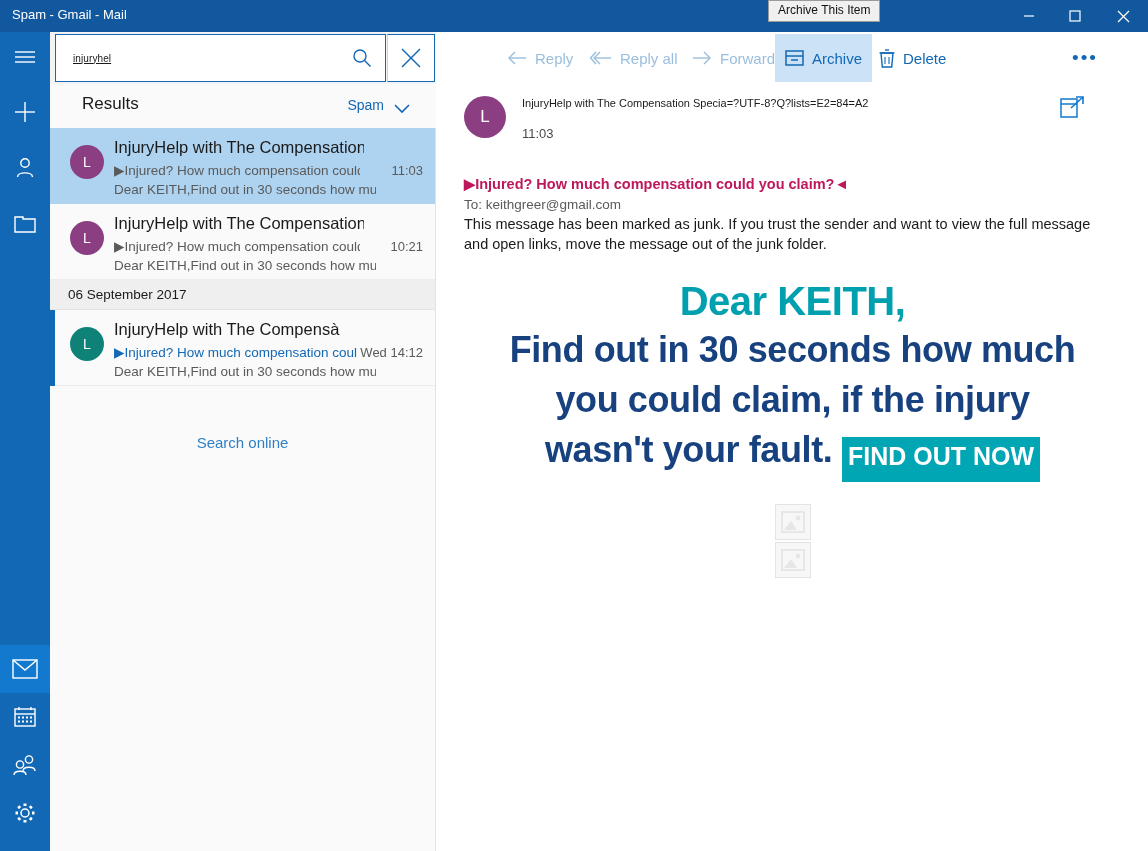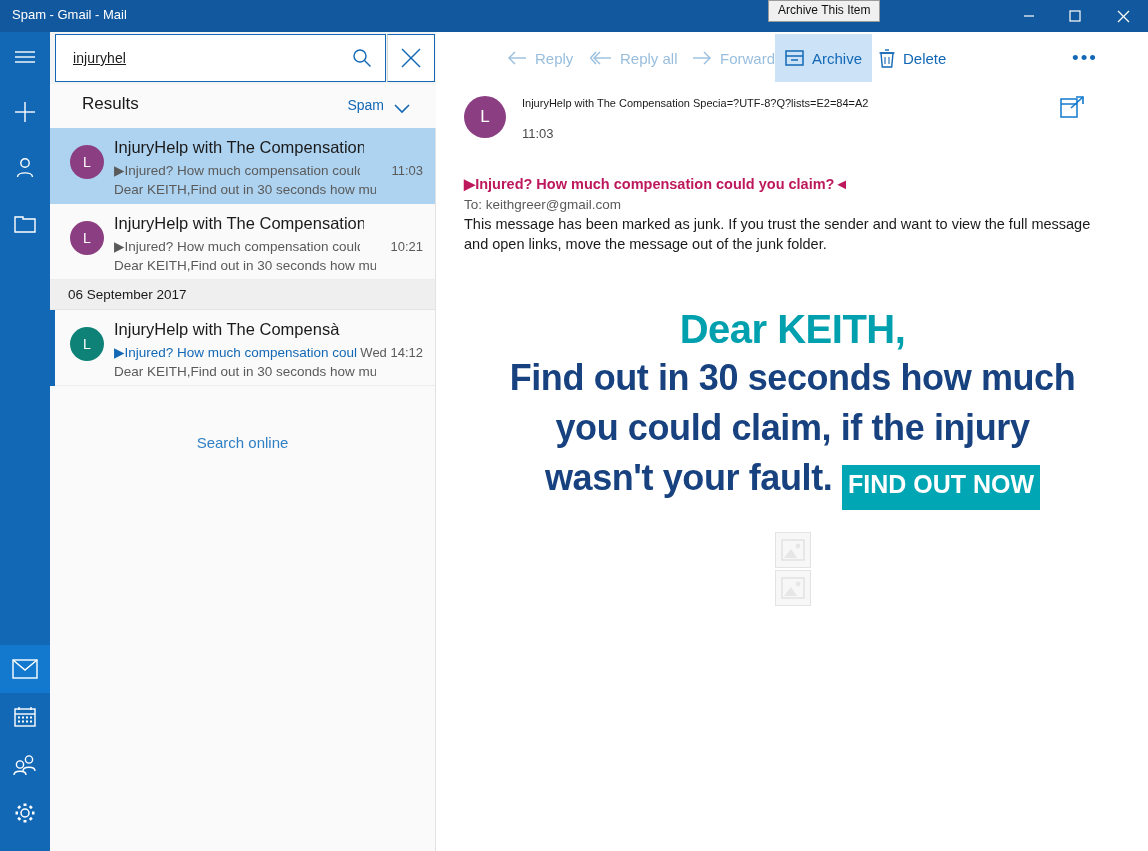--- a/index.html
+++ b/index.html
@@ -52,21 +52,21 @@
   
   .searchrow {
     position:absolute; left:50px; top:32px; width:386px; height:52px;
     background:#f4f4f4;
   }
   .searchbox {
     position:absolute; left:5px; top:2px; width:331px; height:48px;
     background:#fff; border:1px solid #1368B5; display:flex; align-items:center;
   }
   .searchbox .val {
-    flex:1; padding-left:17px; font-size:14px; color:#1a1a1a; letter-spacing:.1px;text-decoration:underline;
+    flex:1; padding-left:17px; font-size:10px; color:#1a1a1a; letter-spacing:.1px;text-decoration:underline;
   }
   .searchbox .mag { width:46px; display:flex; align-items:center; justify-content:center; }
   .clearbtn {
     position:absolute; left:337px; top:2px; width:48px; height:48px;
     background:#fff; border:1px solid #1368B5; border-left:1px solid #d5d5d5;
     display:flex; align-items:center; justify-content:center;
   }
   .selectbtn {
     position:absolute; left:387px; top:2px; width:49px; height:48px;
     display:flex; align-items:center; justify-content:center; background:#f4f4f4;
@@ -152,21 +152,21 @@
   }
   .msgto { position:absolute; left:27px; top:165px; font-size:13.5px; color:#5a5a5a; }
   .junknote {
     position:absolute; left:27px; top:182px; width:1070px; width:640px;
     font-size:14.5px; color:#1a1a1a; line-height:20px;
   }
 
   .body { position:absolute; left:0; top:245px; width:711px; }
   .hero { text-align:center; }
   .hero .l1 {
-    font-size:40px; font-weight:bold; color:#00A0AF; letter-spacing:-0.5px; line-height:48px;margin-top:28px;
+    font-size:40px; font-weight:bold; color:#00A0AF; letter-spacing:-0.5px; line-height:48px;
   }
   .hero .rest {
     font-size:36px; font-weight:bold; color:#17427F; line-height:50px;
     padding:0 24px; letter-spacing:-0.4px;
   }
   .cta {
     display:inline-block; background:#00A6B4; color:#ffffff;
     font-size:25px; font-weight:bold; padding:2px 6px 4px 6px;
     border-bottom:5px solid #00A6B4; letter-spacing:0px; line-height:34px;
     vertical-align:-3px;

